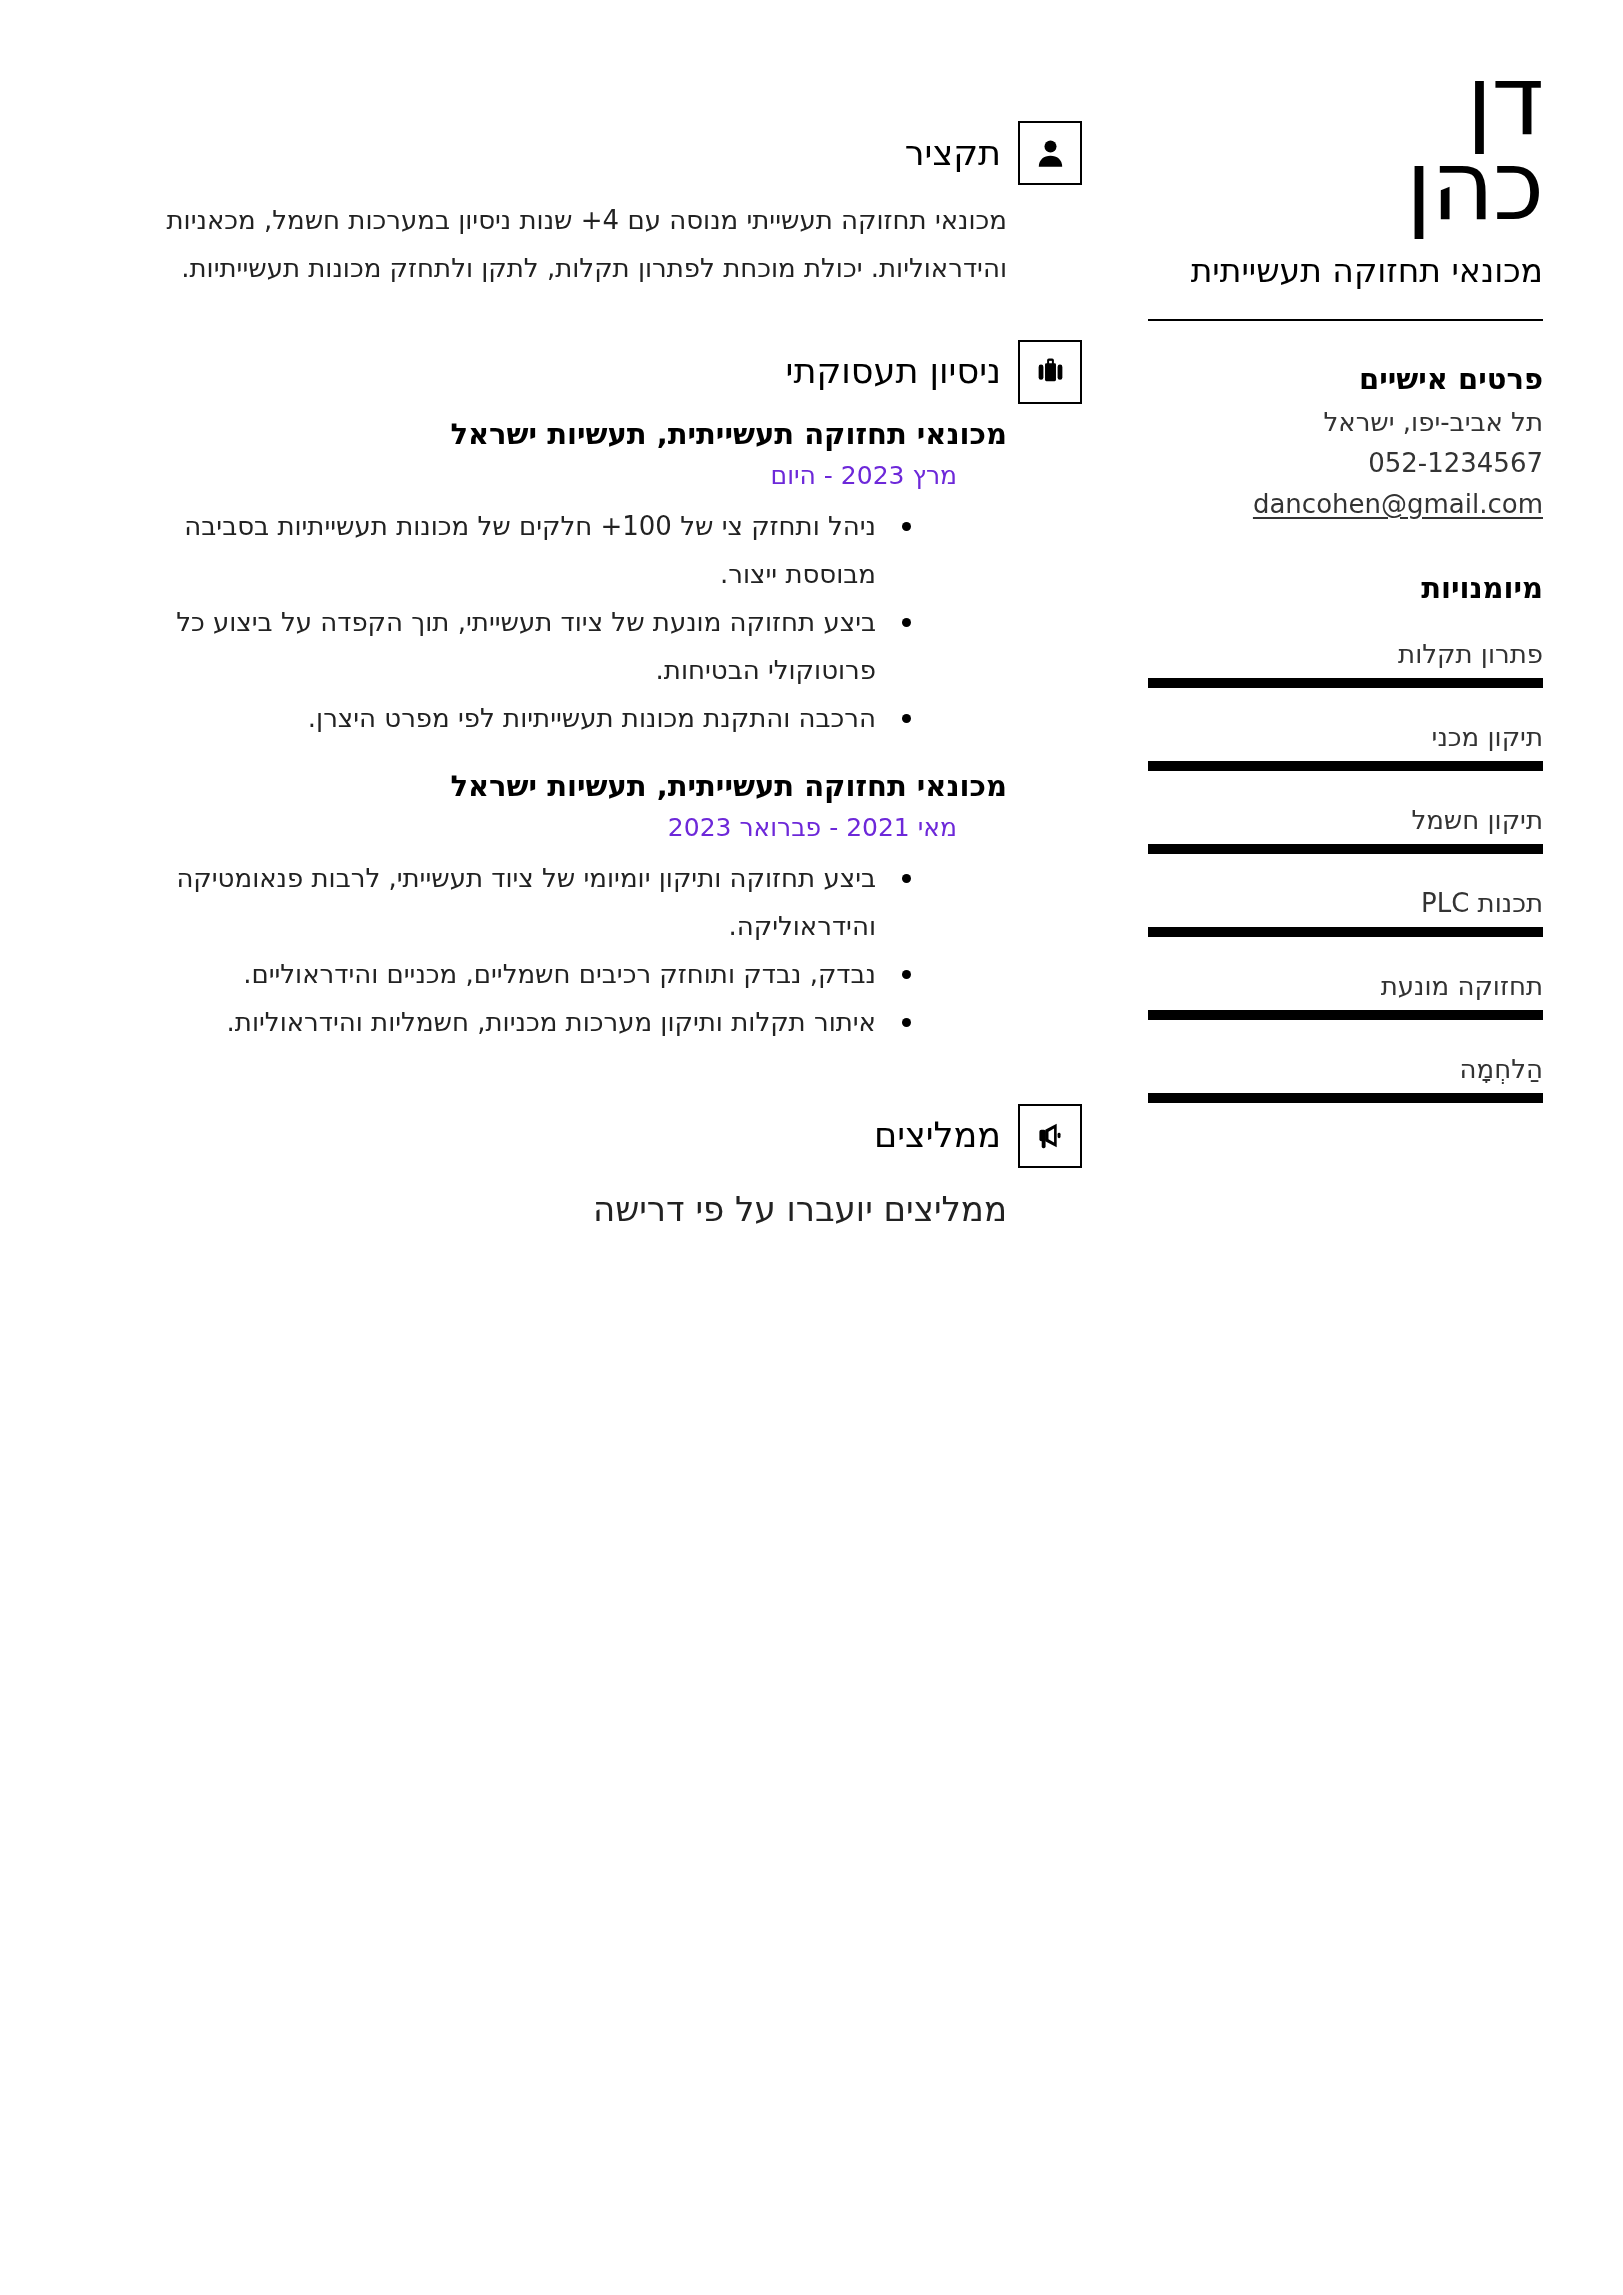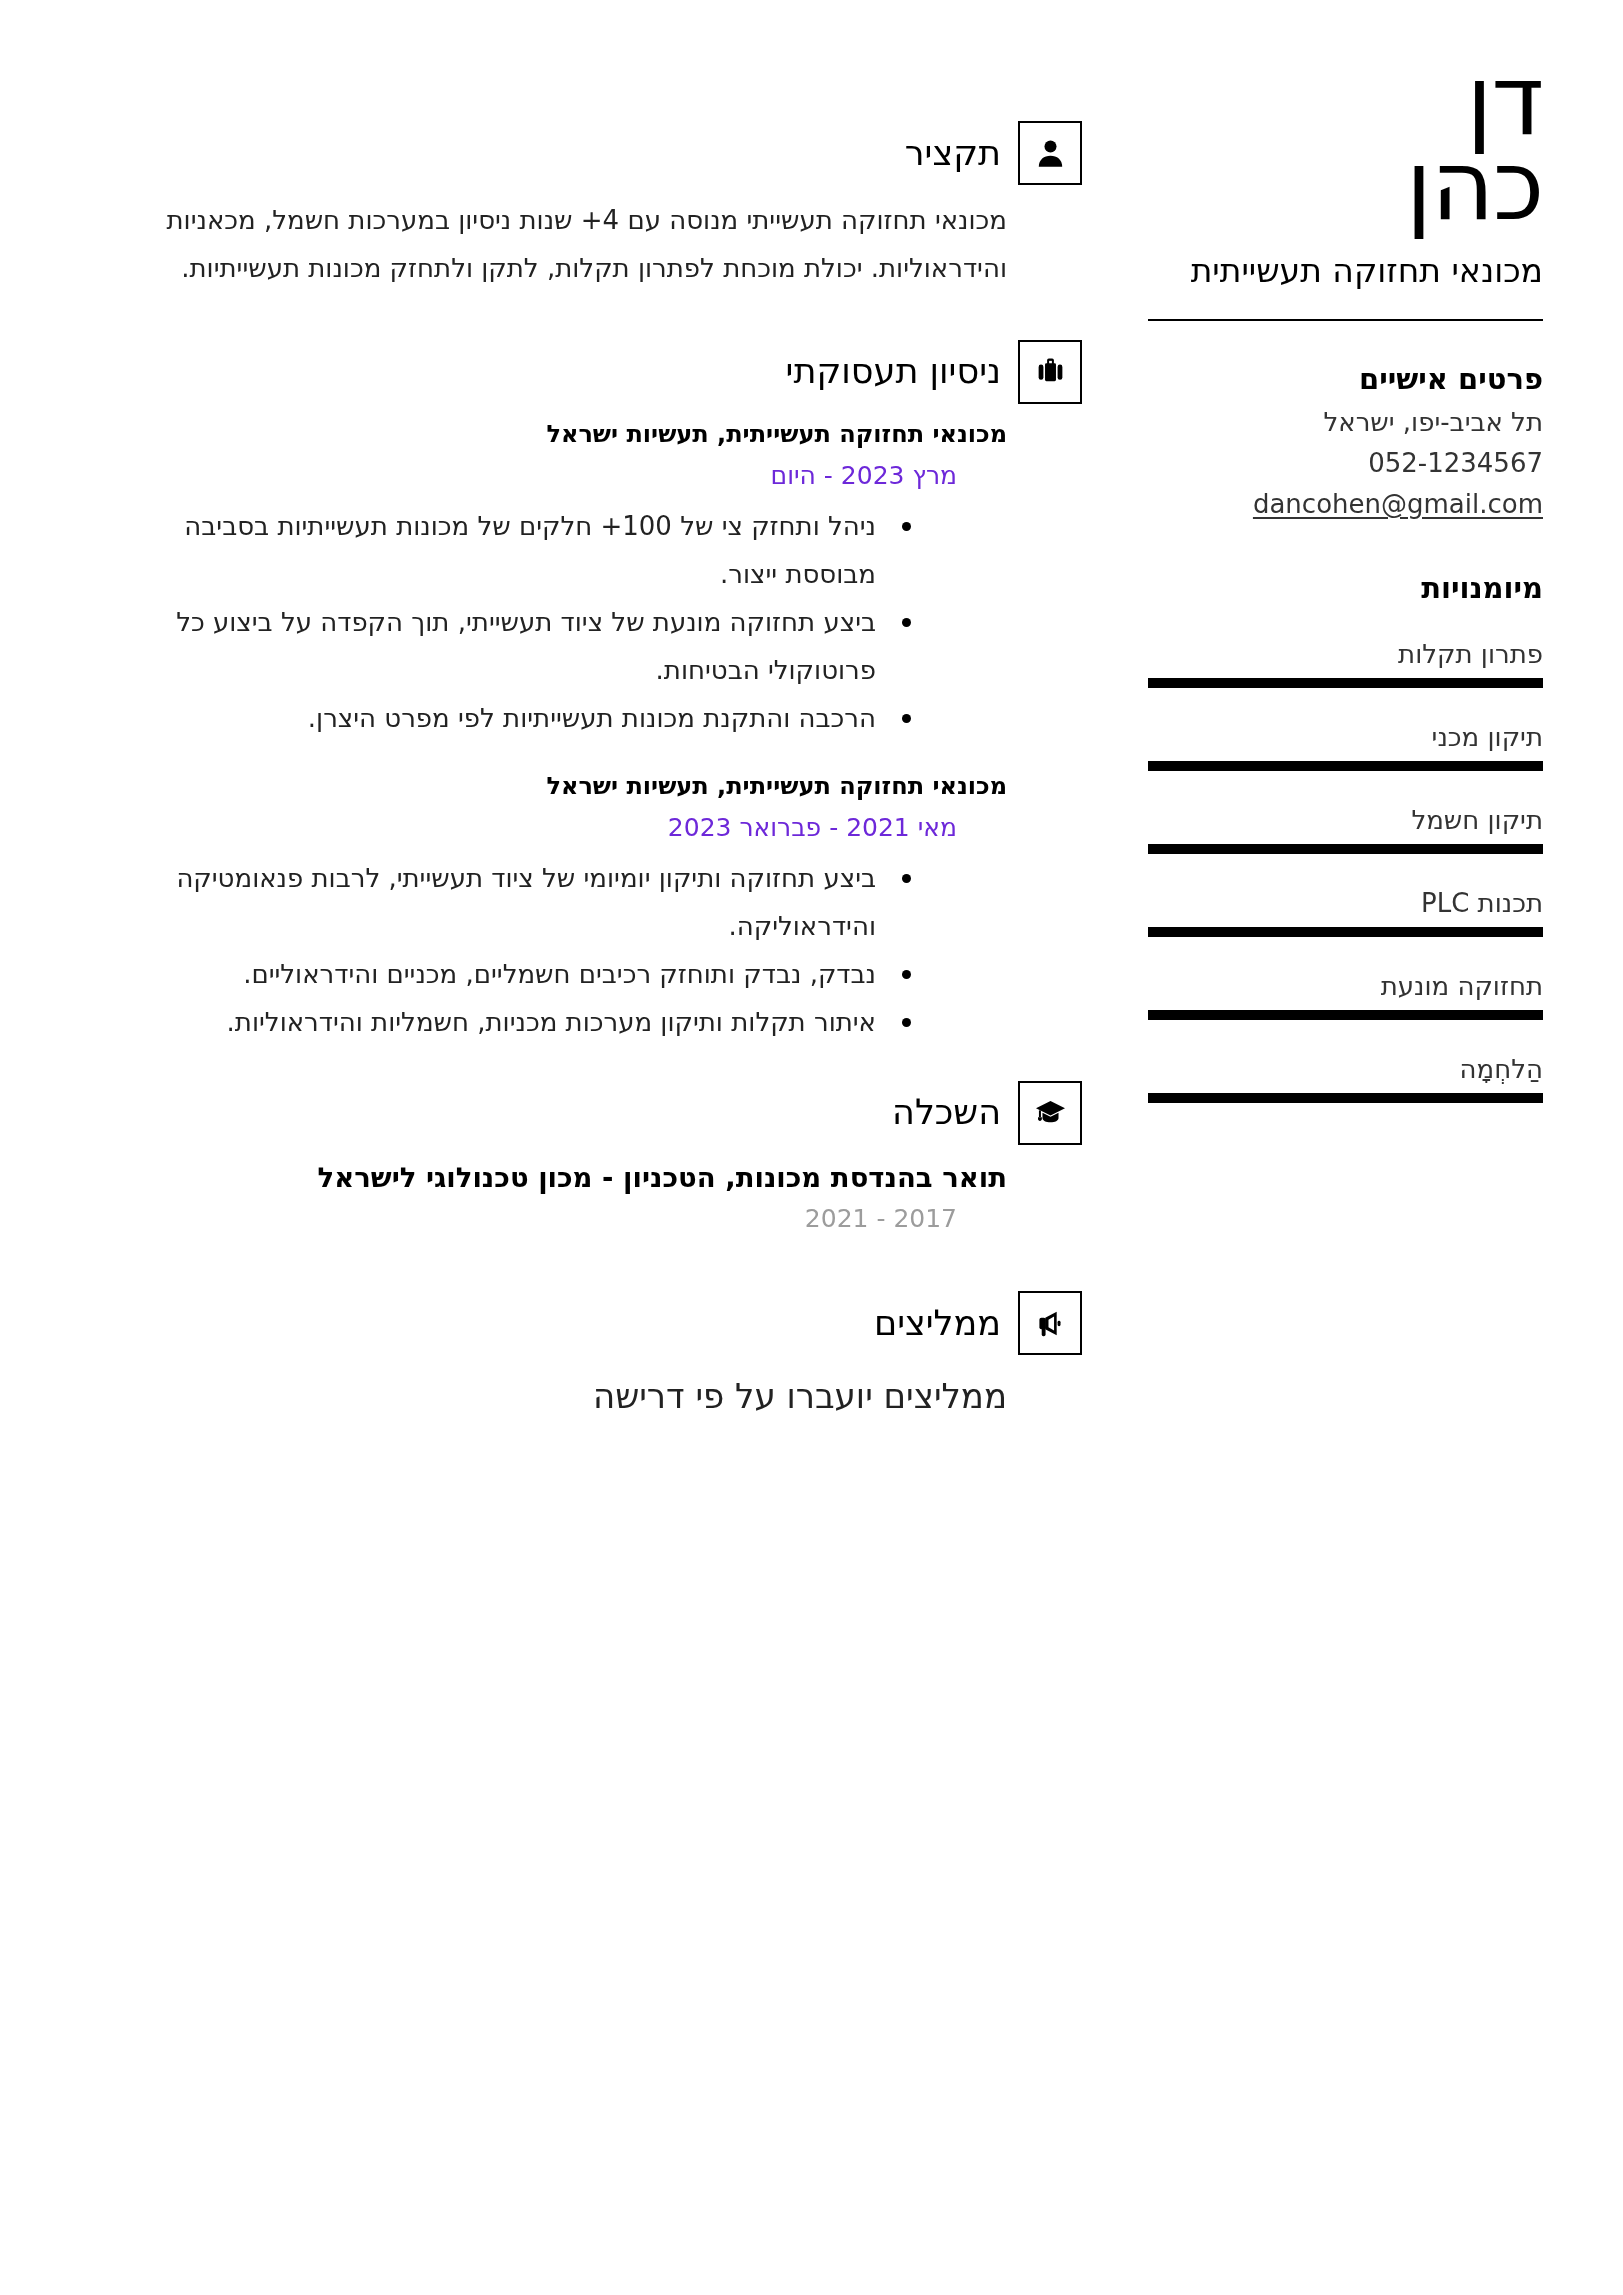--- a/index.html
+++ b/index.html
@@ -36,21 +36,21 @@
   }
   .icon-box svg{ width:37px; height:37px; display:block; }
   .sec-title{ font-size:35px; line-height:39px; font-weight:400; color:#000; }
   .sec-body{ margin-left:0; margin-right:0; padding-left:0; padding-right:75px; }
 
   .sec-summary{ padding-top:110px; }
   .summary-text{ margin-top:10.5px; font-size:26px; line-height:48px; color:#222; }
 
   .sec-exp{ margin-top:48px; }
   .job{ }
-  .job-title{ margin-top:14.4px; font-size:24px; line-height:33px; font-weight:bold; color:#000; }
+  .job-title{ margin-top:14.4px; font-size:29px; line-height:33px; font-weight:bold; color:#000; }
   .job-dates{ margin-top:10.5px; font-size:25px; line-height:29px; color:#6d28d9; padding-right:50px; }
   .bullets{ list-style:none; margin-top:11.8px; }
   .bullets li{
     position:relative; padding-right:131px; font-size:26px; line-height:48px; color:#222;
   }
   .bullets li::before{
     content:""; position:absolute; right:96px; top:19.6px;
     width:9.2px; height:9.2px; border-radius:50%; background:#000;
   }
   .job + .job{ margin-top:27.5px; }
@@ -172,39 +172,20 @@
           <ul class="bullets">
             <li>ביצע תחזוקה ותיקון יומיומי של ציוד תעשייתי, לרבות פנאומטיקה והידראוליקה.</li>
             <li>נבדק, נבדק ותוחזק רכיבים חשמליים, מכניים והידראוליים.</li>
             <li>איתור תקלות ותיקון מערכות מכניות, חשמליות והידראוליות.</li>
           </ul>
         </div>
 
       </div>
     </section>
 
-    <section class="section sec-edu">
-      <div class="sec-head">
-        <div class="icon-box">
-          <span>
-            <svg viewBox="0 0 24 24" fill="#000" xmlns="http://www.w3.org/2000/svg">
-              <path d="M12 4.6 2.6 9.3l9.4 4.7 9.4-4.7z"></path>
-              <path d="M6.8 12.2v3.3c0 1.6 2.3 2.9 5.2 2.9s5.2-1.3 5.2-2.9v-3.3L12 14.8z"></path>
-              <rect x="4.5" y="10.6" width="1.3" height="4.4"></rect>
-              <path d="M3.9 15h2.5v1.2c0 .7-.56 1.25-1.25 1.25-.7 0-1.25-.55-1.25-1.25z"></path>
-            </svg>
-          </span>
-        </div>
-        <h2 class="sec-title">השכלה</h2>
-      </div>
-      <div class="sec-body">
-        <div class="edu-degree">תואר בהנדסת מכונות, הטכניון - מכון טכנולוגי לישראל</div>
-        <div class="edu-dates">2017 - 2021</div>
-      </div>
-    </section>
 
     <section class="section sec-ref">
       <div class="sec-head">
         <div class="icon-box">
           <span>
             <svg viewBox="0 0 24 24" xmlns="http://www.w3.org/2000/svg">
               <rect x="4.8" y="8.2" width="4.2" height="7.6" rx="1.3" fill="#000"></rect>
               <rect x="6.3" y="13.6" width="2.5" height="6.6" rx="1.1" fill="#000"></rect>
               <path d="M8.6 8.2 L16 4.3 V19.7 L8.6 15.8 Z" fill="#000"></path>
               <path d="M10.7 9.6 L14.3 7.4 V16.6 L10.7 14.4 Z" fill="#fff"></path>

